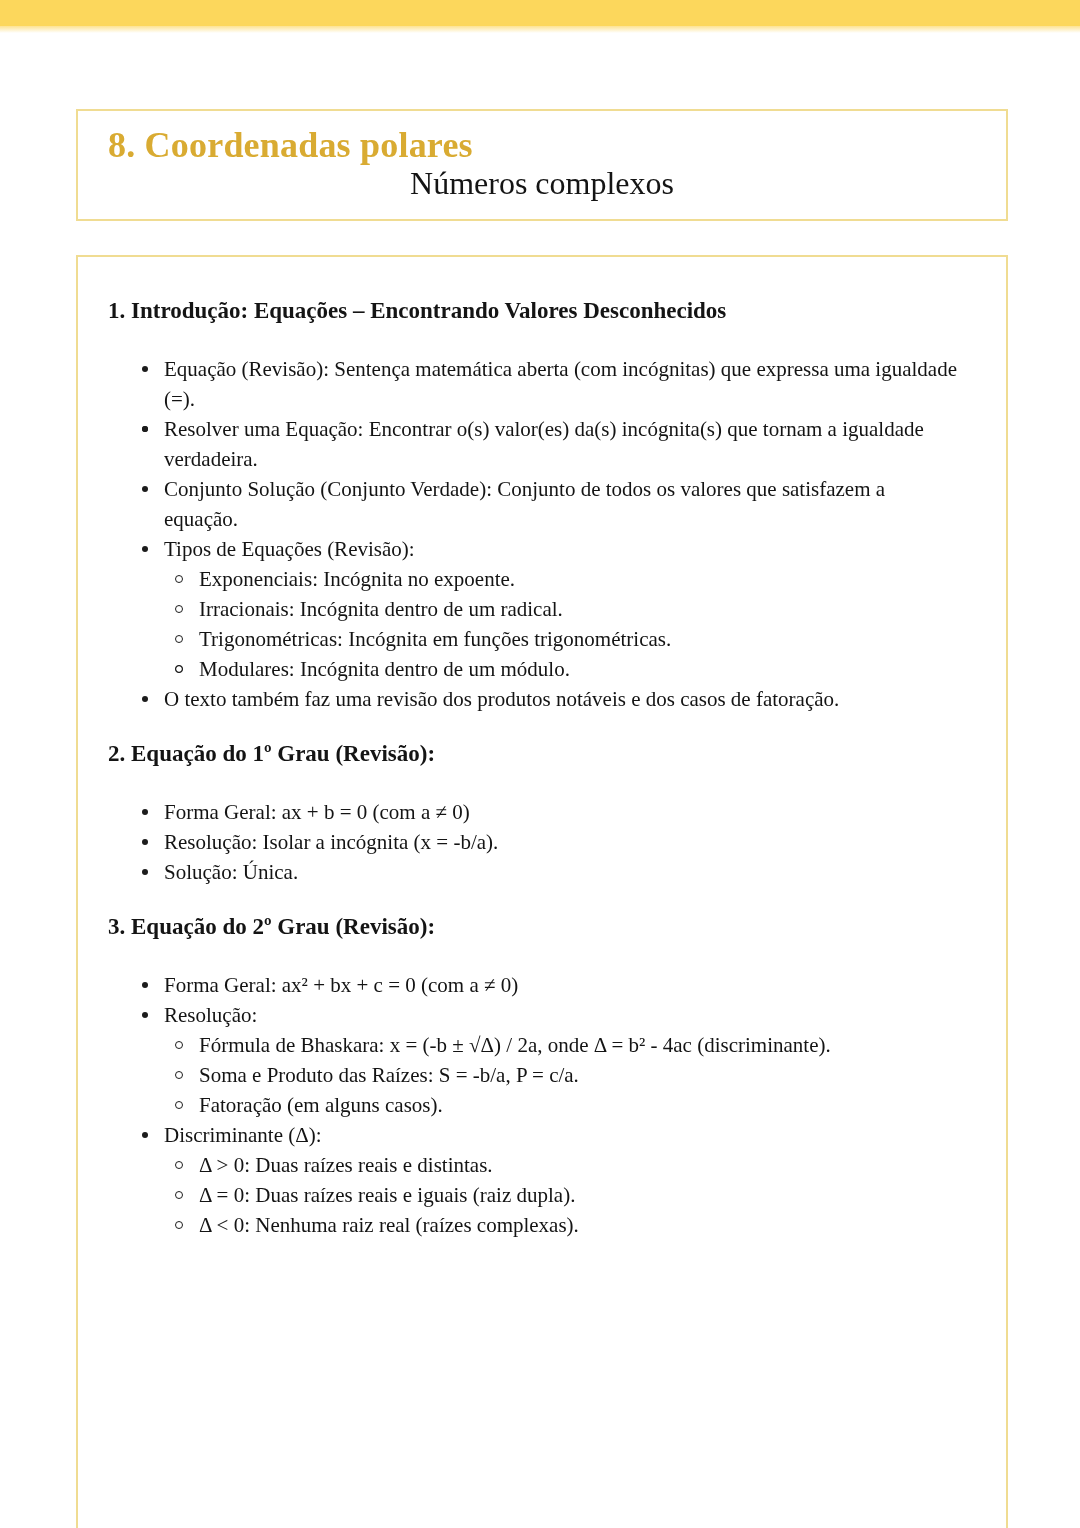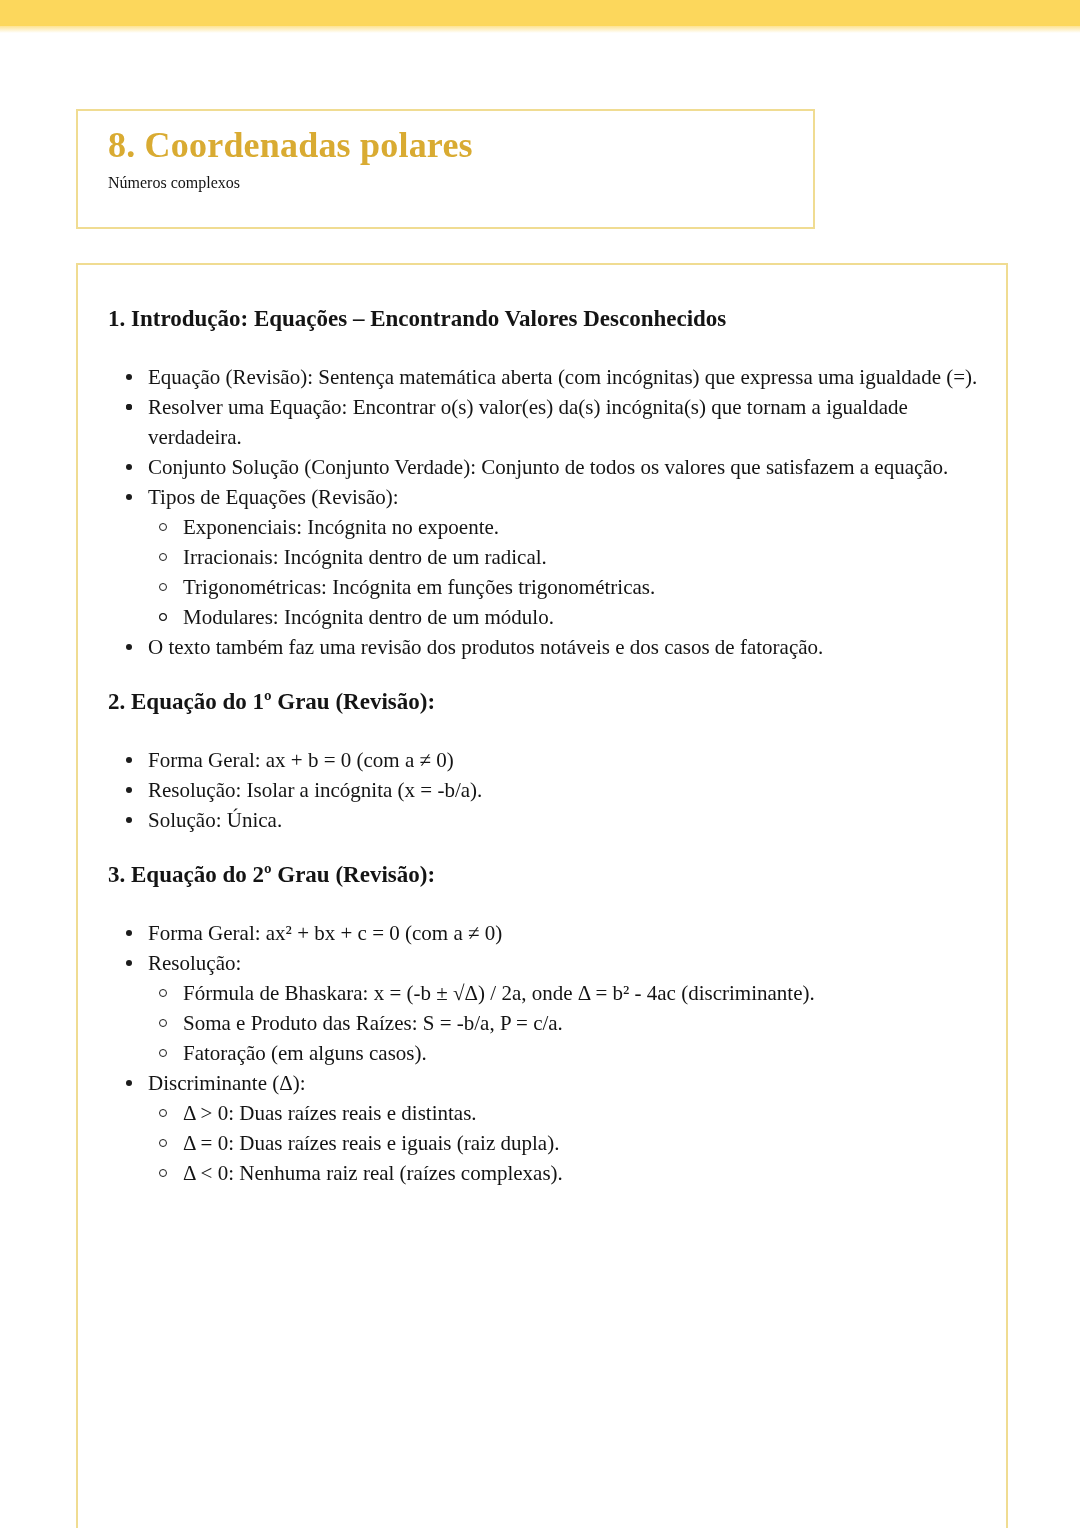--- a/index.html
+++ b/index.html
@@ -8,45 +8,45 @@
     background: #ffffff;
     font-family: "Liberation Serif", "DejaVu Serif", serif;
     color: #1c1c1c;
     overflow: hidden;
   }
   .top-bar { width: 100%; height: 26px; background: #FCD75C; }
   .top-bar-fade { width: 100%; height: 7px; background: linear-gradient(#FDE391, #ffffff); }
 
   .title-box {
     margin: 76px 0 0 76px;
-    width: 739px;
+    width: 932px;
     border: 2px solid #F0DC92;
-    padding: 12px 30px 28px 30px;
+    padding: 12px 30px 20px 30px;
     background: #ffffff;
   }
   .doc-title {
     font-size: 36px; font-weight: 700; color: #D9AB32;
     line-height: 44px; letter-spacing: 0.2px;
   }
-  .doc-subtitle { font-size: 16px; line-height: 32px; color: #141414; }
+  .doc-subtitle { font-size: 32px; line-height: 32px; color: #141414; text-align: center; }
 
   .content-box {
     margin: 34px 0 0 76px;
     width: 932px;
     height: 1285px;
     border: 2px solid #F0DC92;
     border-bottom: none;
     padding: 14px 26px 0 22px;
     background: #ffffff;
   }
   .section-heading {
     font-size: 23px; font-weight: 700; line-height: 32px;
     margin: 24px 0 27px 8px; color: #141414;
   }
-  .list { margin: 0; }
+  .list { margin: 16px; }
   .li {
     position: relative;
     font-size: 21px; line-height: 30px;
     color: #141414;
   }
   .li.l1 { padding-left: 48px; }
   .li.l2 { padding-left: 83px; }
   .dot {
     position: absolute; left: 26px; top: 12px;
     width: 6px; height: 6px; border-radius: 50%;

